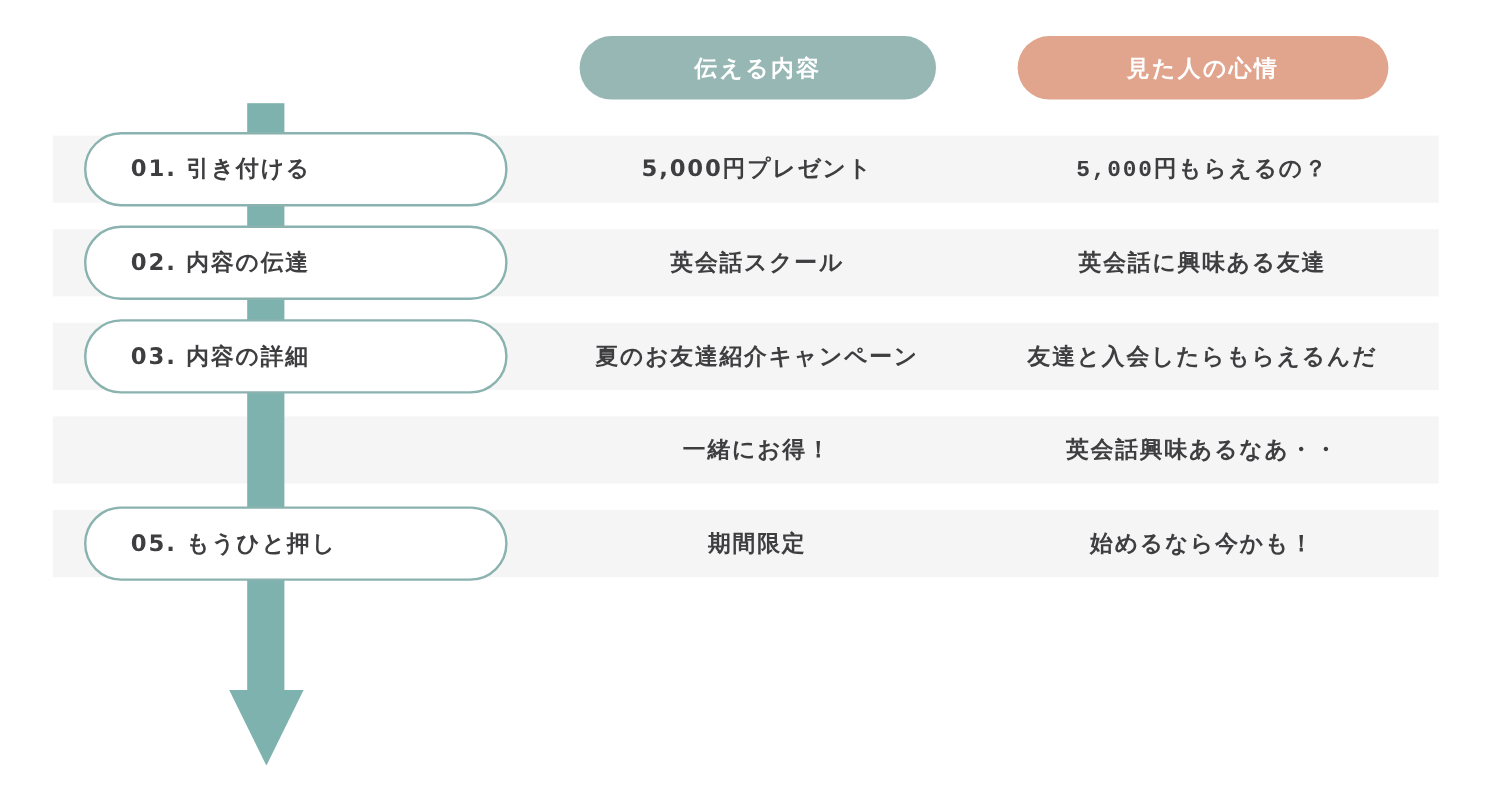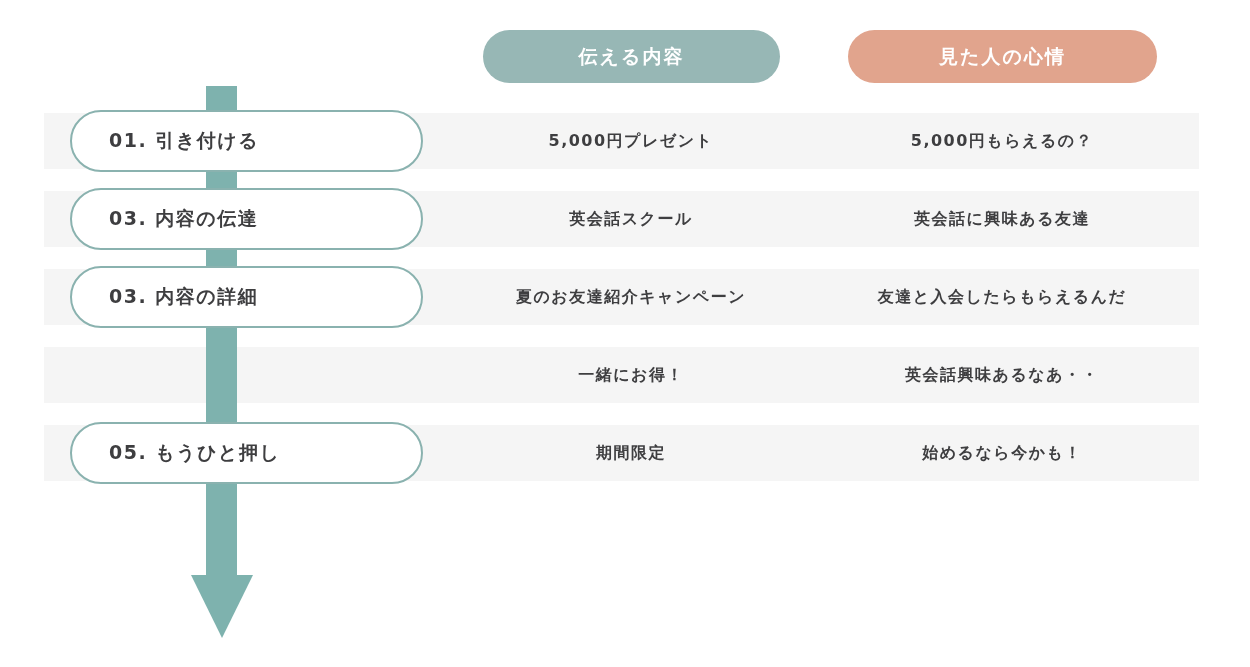--- a/index.html
+++ b/index.html
@@ -63,25 +63,25 @@
   }
   .pill span{
     font-size:19px;font-weight:600;color:var(--text);letter-spacing:1.5px;
     white-space:nowrap;
   }
   .cell{
     position:absolute;top:3px;height:56px;
     display:flex;align-items:center;justify-content:center;
     transform:translateX(-50%);
     z-index:1;
-    font-size:16px;font-weight:600;color:var(--text);letter-spacing:1.5px;
+    font-size:19px;font-weight:600;color:var(--text);letter-spacing:1.5px;
     white-space:nowrap;
   }
   .cell.mid{left:631px;}
-  .cell.right{left:1002px;}
+  .cell.right{left:1002px;font-family:Liberation Mono, monospace;}
 </style>
 </head>
 <body>
 
 <div class="stage">
 
   <div class="arrow-stem"></div>
   <div class="arrow-head"></div>
 
   <div class="hdr teal">
@@ -96,21 +96,21 @@
     <div class="pill">
       <span>01. 引き付ける</span>
     </div>
     <div class="cell mid">5,000円プレゼント</div>
     <div class="cell right">5,000円もらえるの？</div>
   </div>
 
   <div class="row" style="top:188px">
     <div class="band"></div>
     <div class="pill">
-      <span>03. 内容の伝達</span>
+      <span>02. 内容の伝達</span>
     </div>
     <div class="cell mid">英会話スクール</div>
     <div class="cell right">英会話に興味ある友達</div>
   </div>
 
   <div class="row" style="top:266px">
     <div class="band"></div>
     <div class="pill">
       <span>03. 内容の詳細</span>
     </div>

